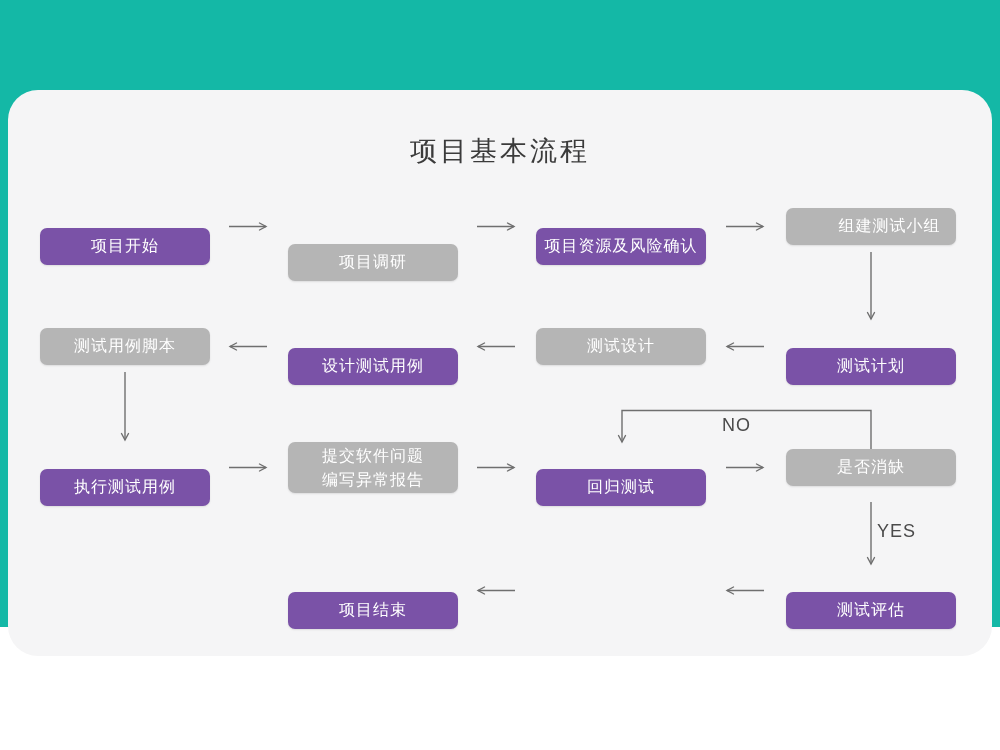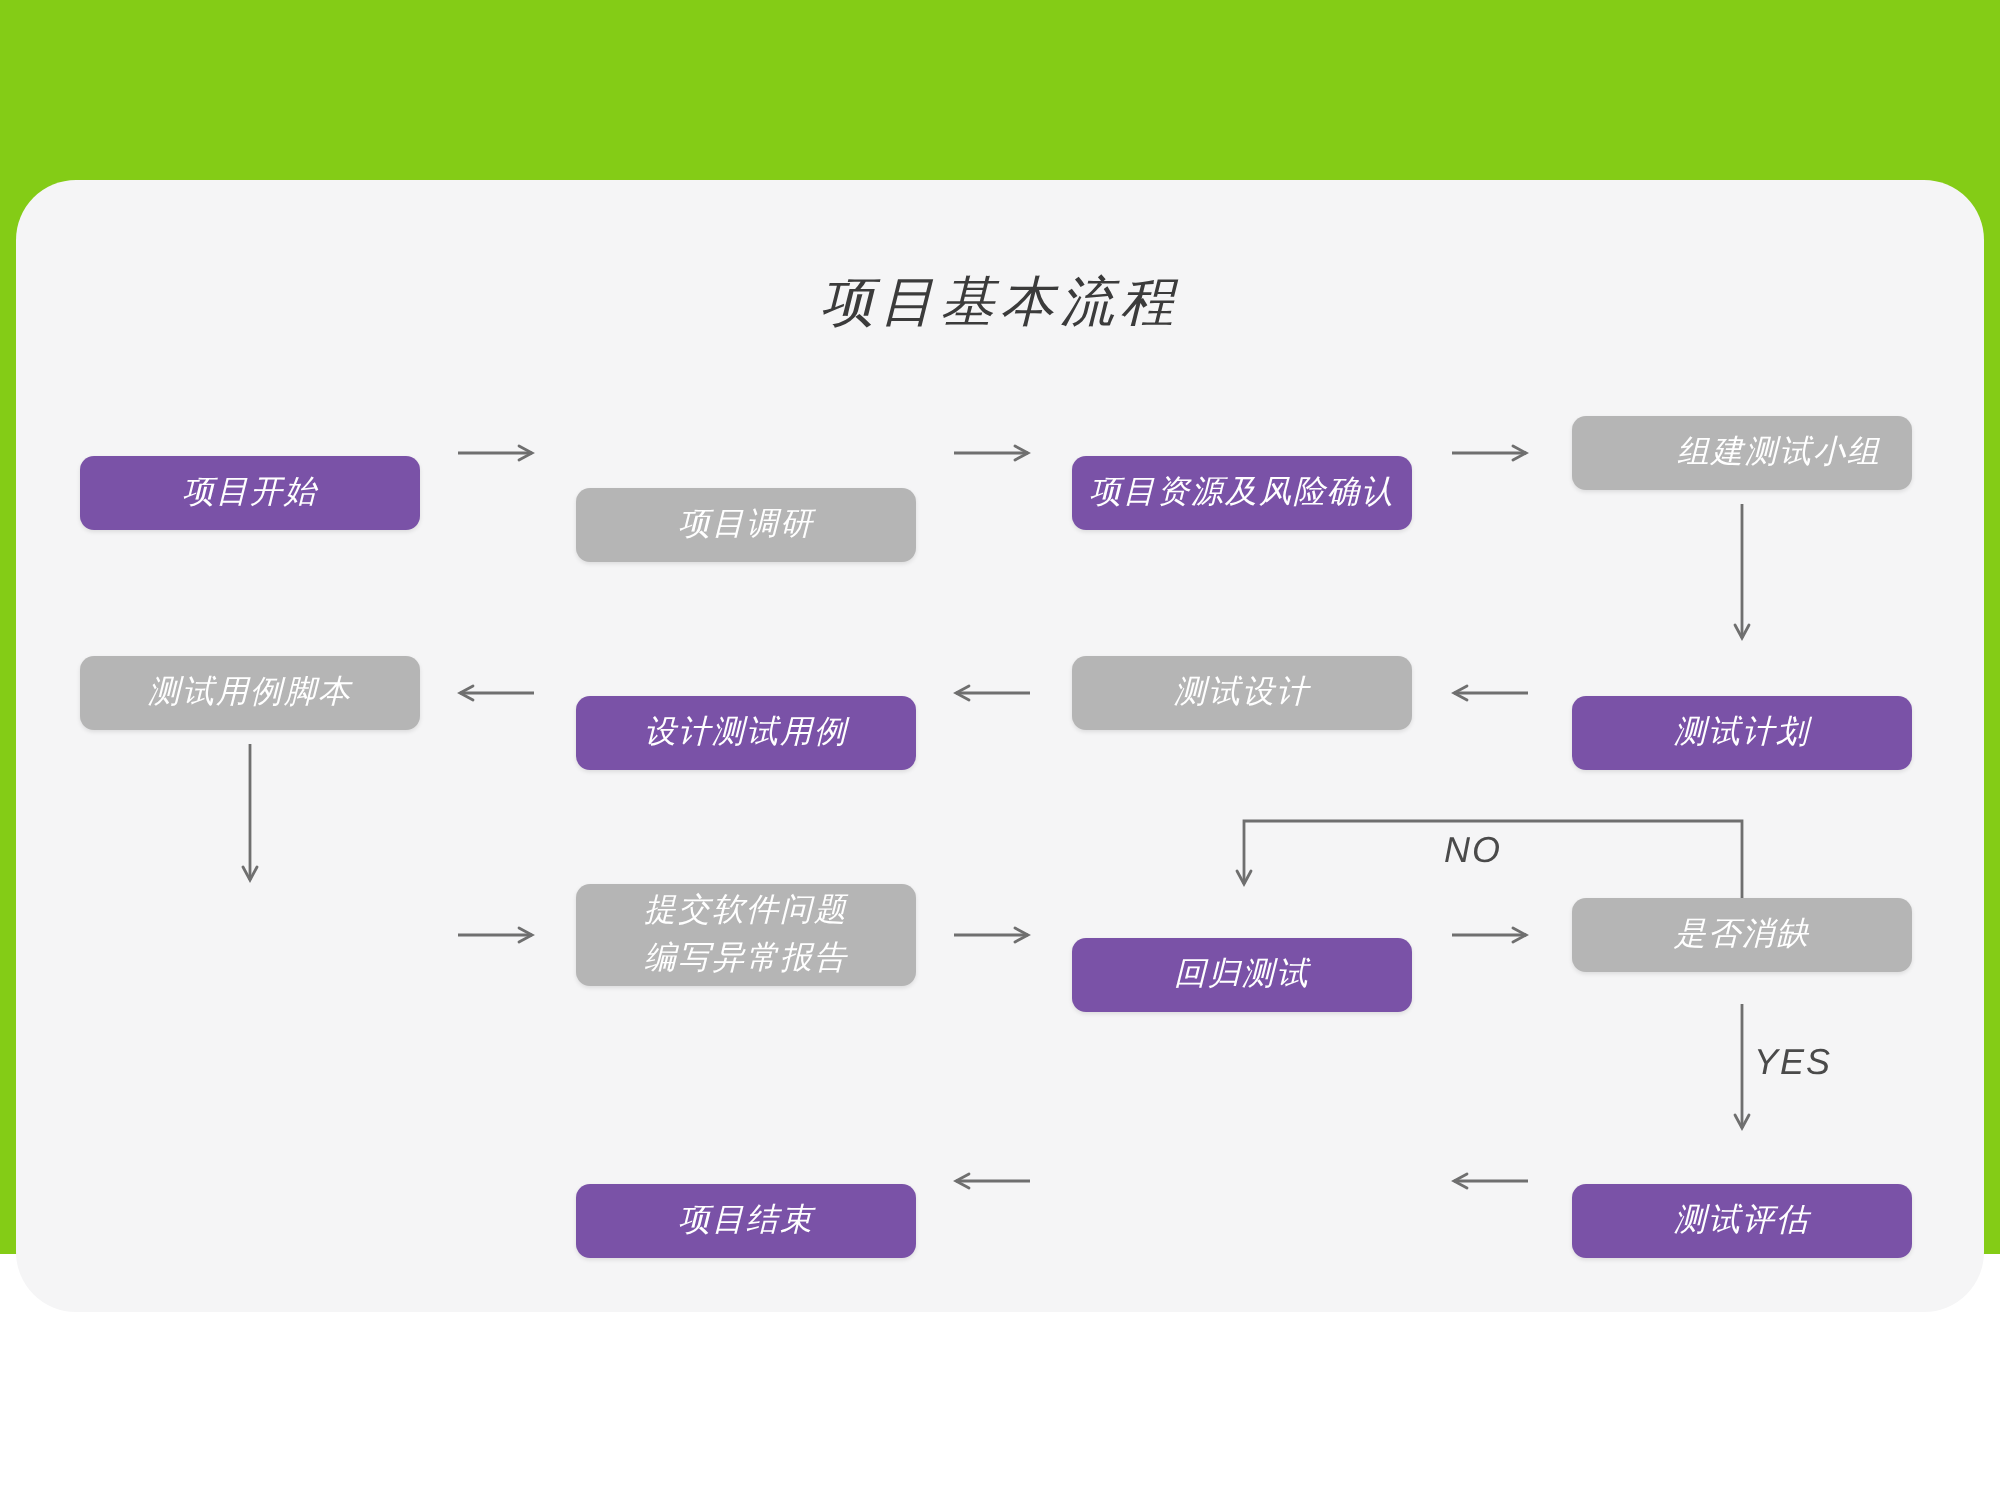--- a/index.html
+++ b/index.html
@@ -1,19 +1,19 @@
 <!DOCTYPE html>
 <html><head>
 <meta charset="utf-8">
 <style>
   * { margin: 0; padding: 0; box-sizing: border-box; }
   html, body { width: 1000px; height: 750px; background: #ffffff; }
   body { font-family: "Liberation Sans", "DejaVu Sans", sans-serif; overflow: hidden; }
 
-  .page { position: relative; width: 1000px; height: 627px; background: #84cc16; font-style: italic; }
+  .page { position: relative; width: 1000px; height: 627px; background: #14b8a6; }
 
   .card {
     position: absolute;
     left: 8px; top: 90px;
     width: 984px; height: 566px;
     background: #f5f5f6;
     border-radius: 30px;
   }
 
   .title {
@@ -106,20 +106,21 @@
   <div class="node purple" style="left:40px;  top:208px;">项目开始</div>
   <div class="node gray" style="left:288px; top:208px;margin-top:36px;">项目调研</div>
   <div class="node purple" style="left:536px; top:208px;">项目资源及风险确认</div>
   <div class="node gray" style="left:786px; top:208px;padding-left:37px;">组建测试小组</div>
 
   <div class="node purple" style="left:786px; top:328px;">测试计划</div>
   <div class="node gray" style="left:536px; top:328px;">测试设计</div>
   <div class="node purple" style="left:288px; top:328px;">设计测试用例</div>
   <div class="node gray" style="left:40px;  top:328px;">测试用例脚本</div>
 
+  <div class="node purple" style="left:40px;  top:449px;">执行测试用例</div>
   <div class="node gray tall" style="left:288px; top:442px;">提交软件问题
 编写异常报告</div>
   <div class="node purple" style="left:536px; top:449px;">回归测试</div>
   <div class="node gray" style="left:786px; top:449px;">是否消缺</div>
 
   <div class="node purple" style="left:786px; top:572px;">测试评估</div>
   <div class="node purple" style="left:288px; top:572px;">项目结束</div>
 
   <div class="edge-label no">NO</div>
   <div class="edge-label yes">YES</div>

